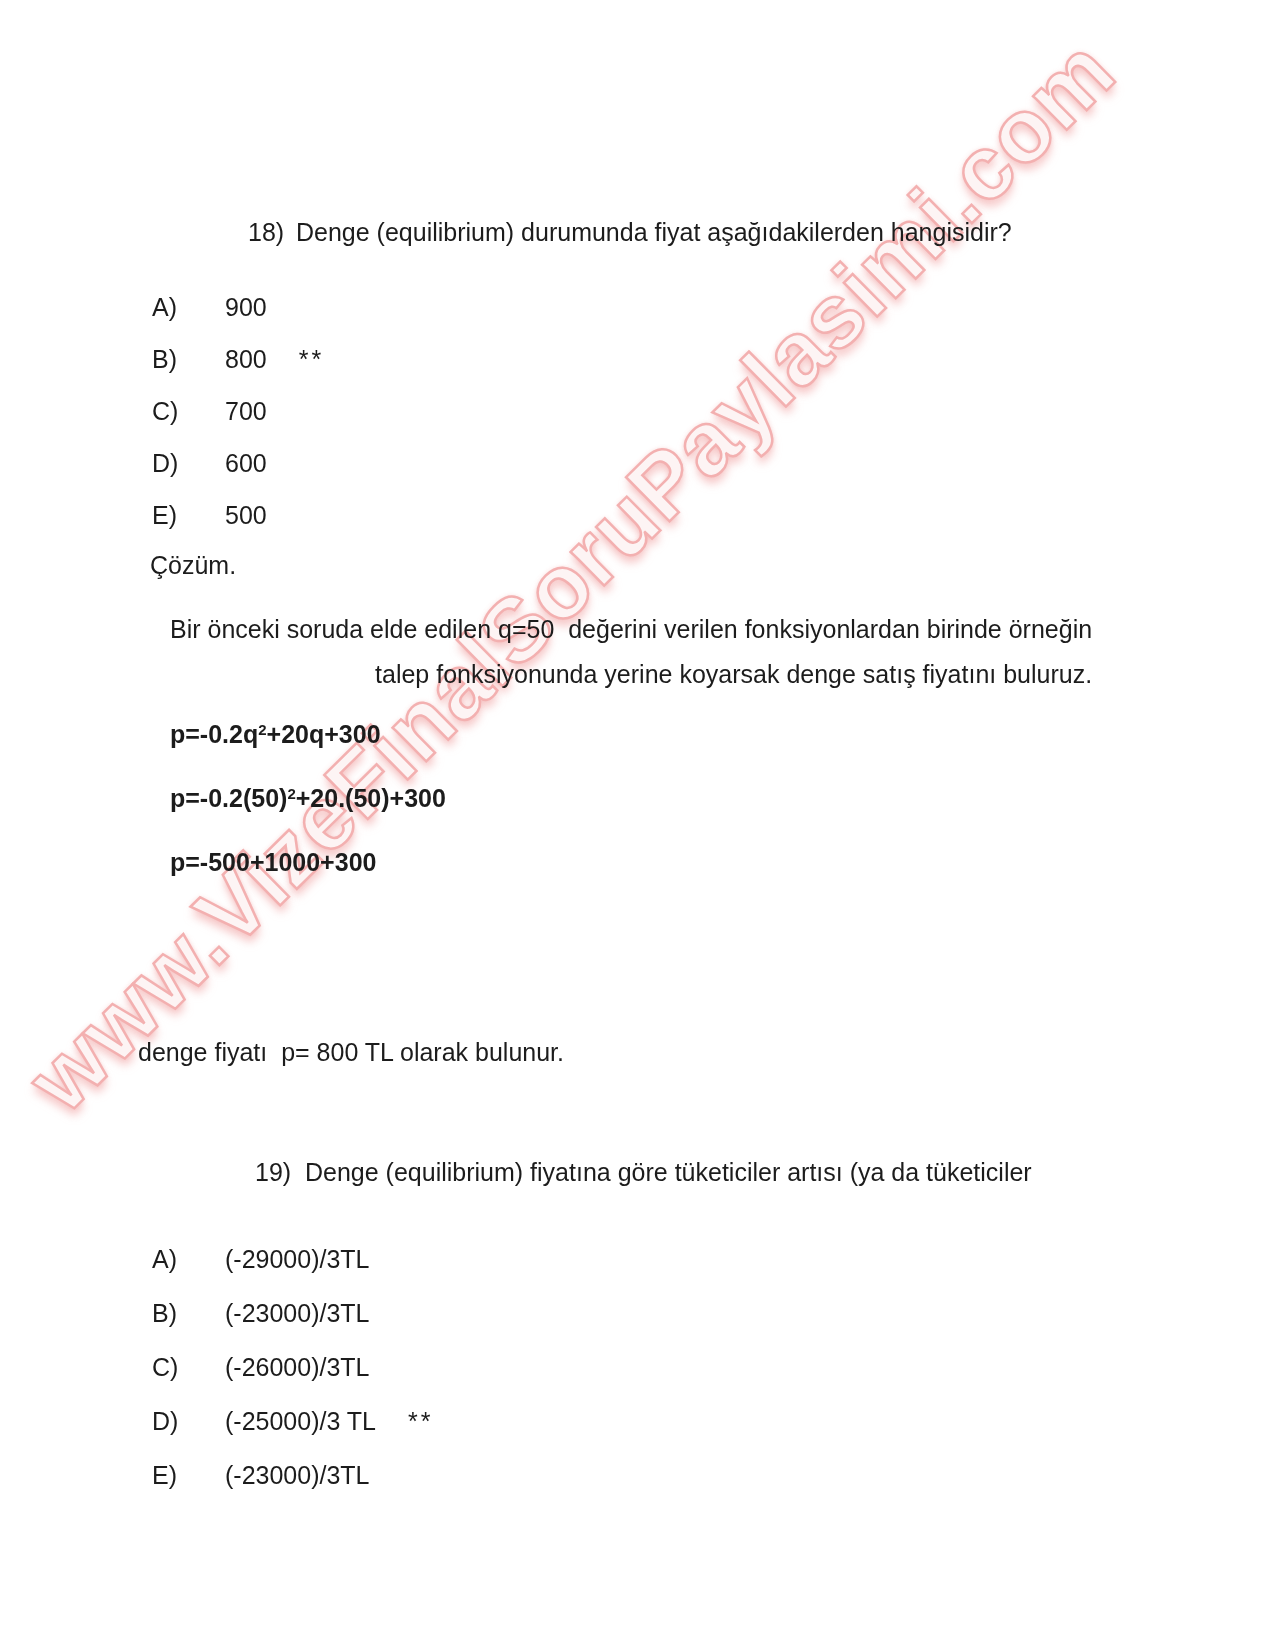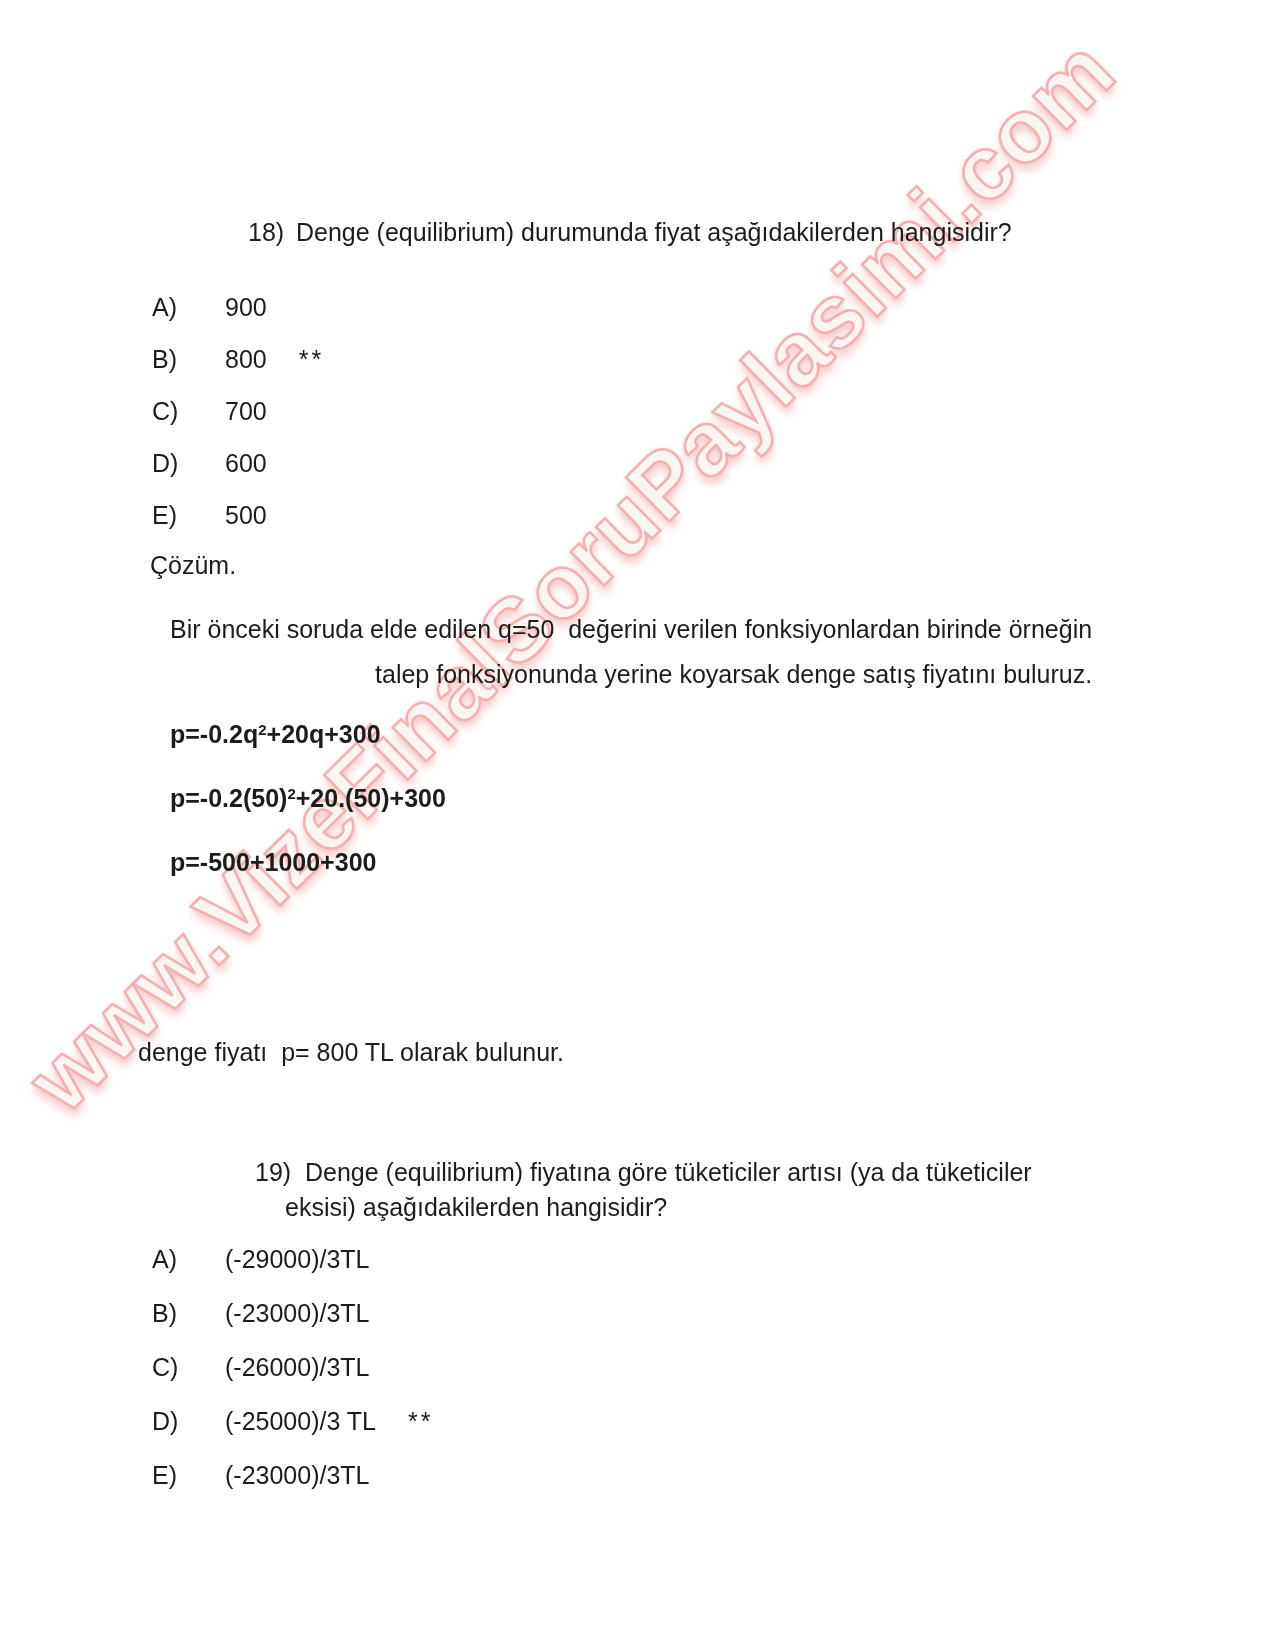--- a/index.html
+++ b/index.html
@@ -110,21 +110,20 @@
     <div class="equations">
       <div class="eq"><span>p=-0.2q</span><sup>2</sup><span>+20q+300</span></div>
       <div class="eq"><span>p=-0.2(50)</span><sup>2</sup><span>+20.(50)+300</span></div>
       <div class="eq"><span>p=-500+1000+300</span></div>
     </div>
 
     <div class="conclusion">denge fiyatı  p= 800 TL olarak bulunur.</div>
 
     <div class="q19-head">
       <div class="q19-line1"><span class="q-num">19)</span><span>Denge (equilibrium) fiyatına göre tüketiciler artısı (ya da tüketiciler</span></div>
-      <div class="q19-line2">eksisi) aşağıdakilerden hangisidir?</div>
     </div>
 
     <div class="options q19-options">
       <div class="opt-row">
         <span class="opt-letter">A)</span><span class="opt-value">(-29000)/3TL</span><span class="opt-marker"></span>
       </div>
       <div class="opt-row">
         <span class="opt-letter">B)</span><span class="opt-value">(-23000)/3TL</span><span class="opt-marker"></span>
       </div>
       <div class="opt-row">

